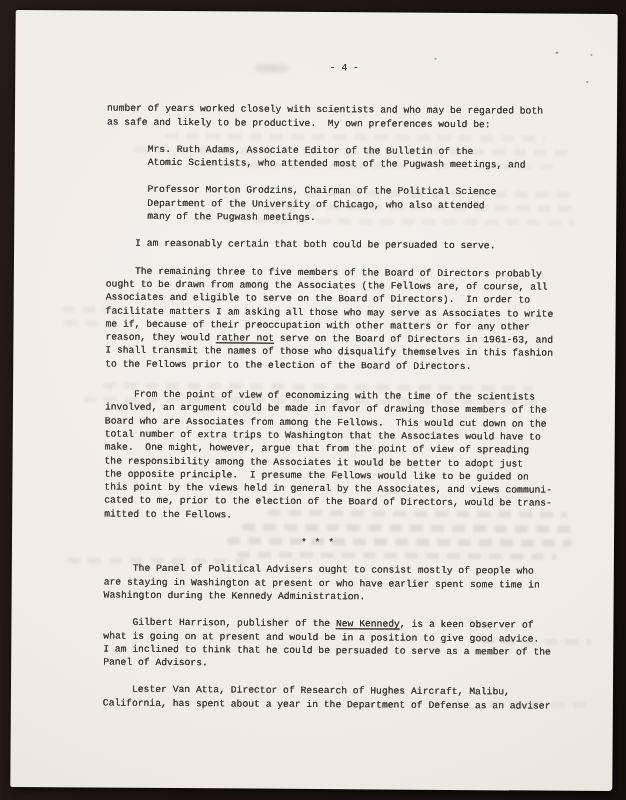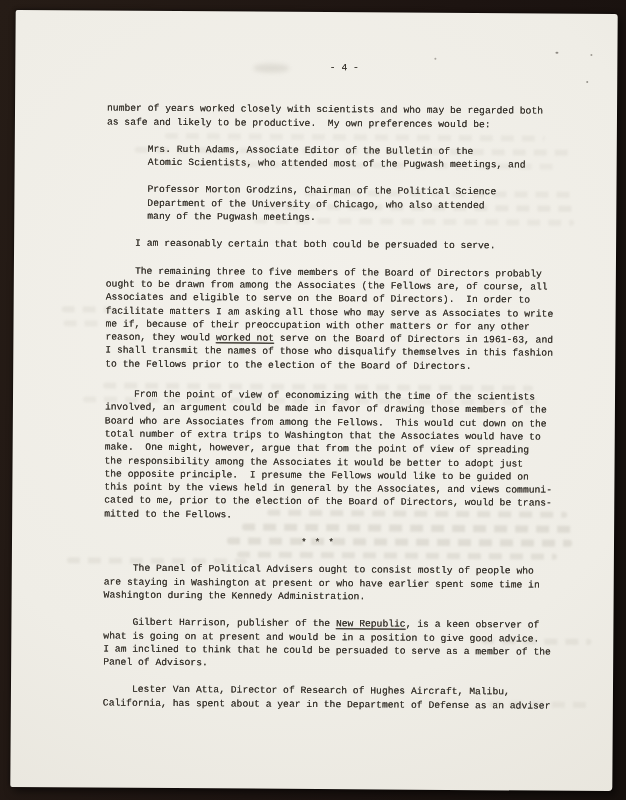--- a/index.html
+++ b/index.html
@@ -68,42 +68,42 @@
 Department of the University of Chicago, who also attended
 many of the Pugwash meetings.</p>
 
       <p class="t ind">I am reasonably certain that both could be persuaded to serve.</p>
 
       <p class="t ind"><span>The remaining three to five members of the Board of Directors probably
 ought to be drawn from among the Associates (the Fellows are, of course, all
 Associates and eligible to serve on the Board of Directors).  In order to
 facilitate matters I am asking all those who may serve as Associates to write
 me if, because of their preoccupation with other matters or for any other
-reason, they would </span><span class="u">worked not</span><span> serve on the Board of Directors in 1961-63, and
+reason, they would </span><span class="u">rather not</span><span> serve on the Board of Directors in 1961-63, and
 I shall transmit the names of those who disqualify themselves in this fashion
 to the Fellows prior to the election of the Board of Directors.</span></p>
 
       <p class="t ind gap">From the point of view of economizing with the time of the scientists
 involved, an argument could be made in favor of drawing those members of the
 Board who are Associates from among the Fellows.  This would cut down on the
 total number of extra trips to Washington that the Associates would have to
 make.  One might, however, argue that from the point of view of spreading
 the responsibility among the Associates it would be better to adopt just
 the opposite principle.  I presume the Fellows would like to be guided on
 this point by the views held in general by the Associates, and views communi-
 cated to me, prior to the election of the Board of Directors, would be trans-
 mitted to the Fellows.</p>
 
       <p class="t stars">* * *</p>
 
       <p class="t ind">The Panel of Political Advisers ought to consist mostly of people who
 are staying in Washington at present or who have earlier spent some time in
 Washington during the Kennedy Administration.</p>
 
-      <p class="t ind"><span>Gilbert Harrison, publisher of the </span><span class="u">New Republic</span><span>, is a keen observer of
+      <p class="t ind"><span>Gilbert Harrison, publisher of the </span><span class="u">New Kennedy</span><span>, is a keen observer of
 what is going on at present and would be in a position to give good advice.
 I am inclined to think that he could be persuaded to serve as a member of the
 Panel of Advisors.</span></p>
 
       <p class="t ind">Lester Van Atta, Director of Research of Hughes Aircraft, Malibu,
 California, has spent about a year in the Department of Defense as an adviser</p>
     </div>
 
     <div class="smudge" style="left:150px;top:122px;width:380px;height:6px;opacity:.16;"></div>
     <div class="smudge" style="left:120px;top:136px;width:440px;height:6px;opacity:.18;"></div>

